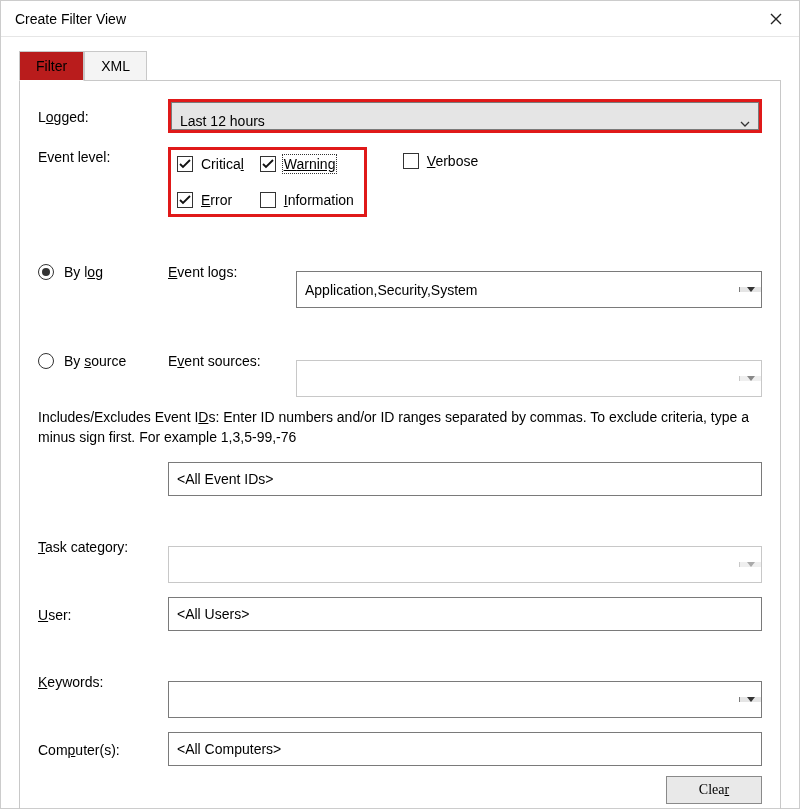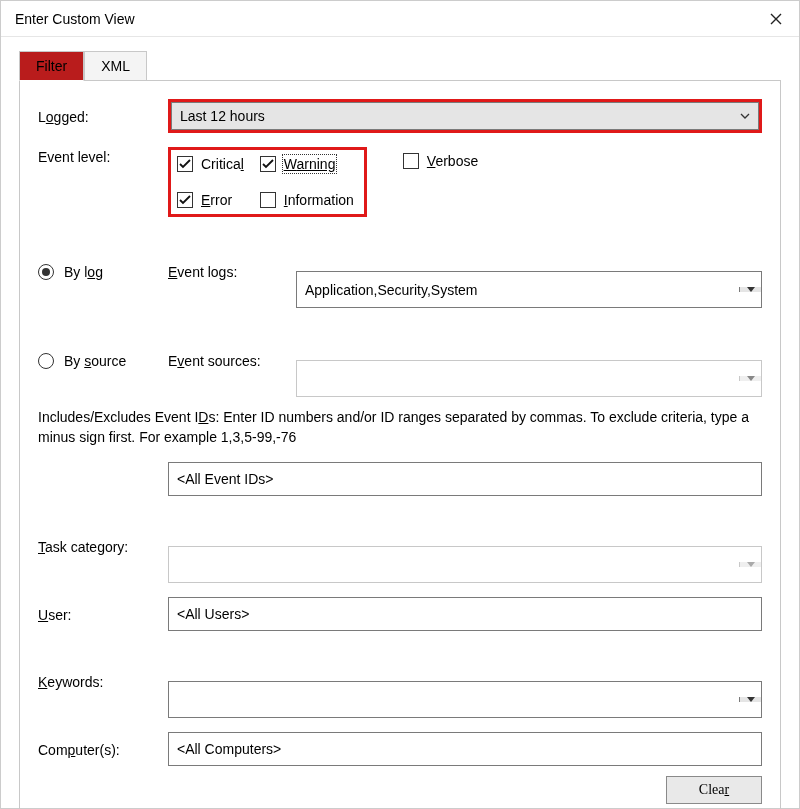--- a/index.html
+++ b/index.html
@@ -93,21 +93,21 @@
   .field-col { flex: 1; }
   .u { text-decoration: underline; }
 
   
   .logged-wrap {
     border: 3px solid #e01919;
     padding: 0;
   }
   .combo {
     display: flex;
-    align-items: center;
+    align-items: flex-end;
     width: 100%;
     height: 28px;
     border: 1px solid #7a7a7a;
     background: #e5e5e5;
     padding: 0 8px;
     font-size: 14px;
   }
   .combo .text { flex: 1; white-space: nowrap; overflow: hidden; }
   .combo .chev {
     width: 10px; height: 10px; display: flex; align-items: center; justify-content: center;
@@ -233,21 +233,21 @@
     background: #e9e9e9;
     font-family: inherit;
     font-size: 14px;
   }
 </style>
 </head>
 <body>
 
 <div class="window">
   <div class="titlebar">
-    <div class="title">Enter Custom View</div>
+    <div class="title">Create Filter View</div>
     <div class="close">
       <svg viewBox="0 0 12 12">
           <path d="M1 1 L11 11 M11 1 L1 11" stroke="#222" stroke-width="1.4" fill="none"></path>
         </svg>
     </div>
   </div>
 
   <div class="client">
     <div class="tabs-header">
       <div class="tab active">Filter</div>

